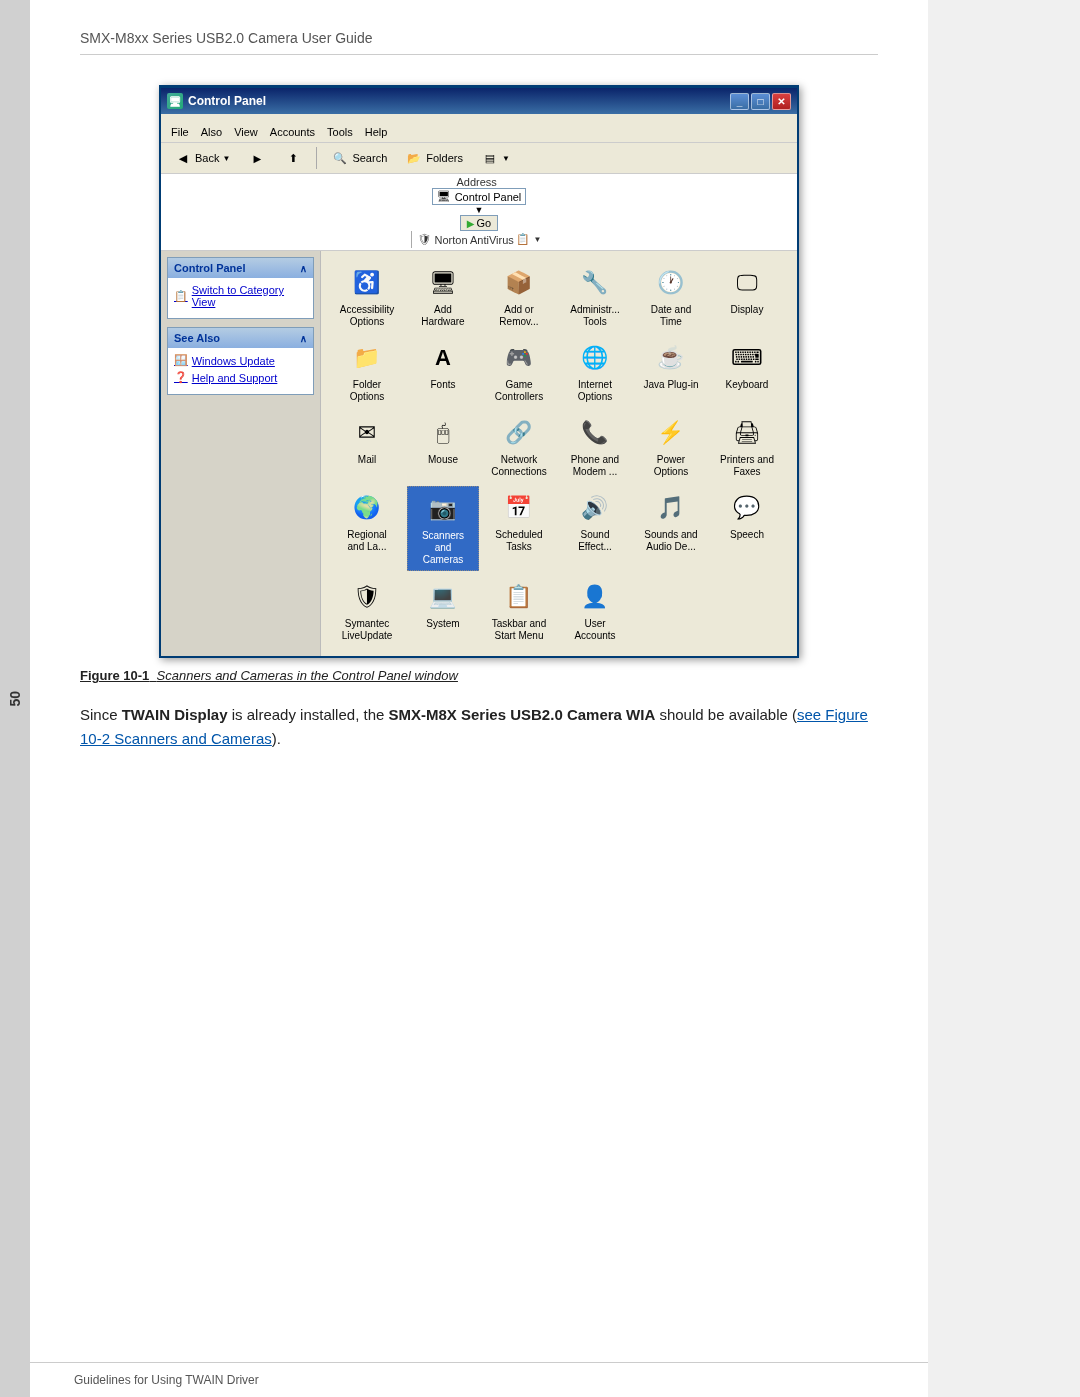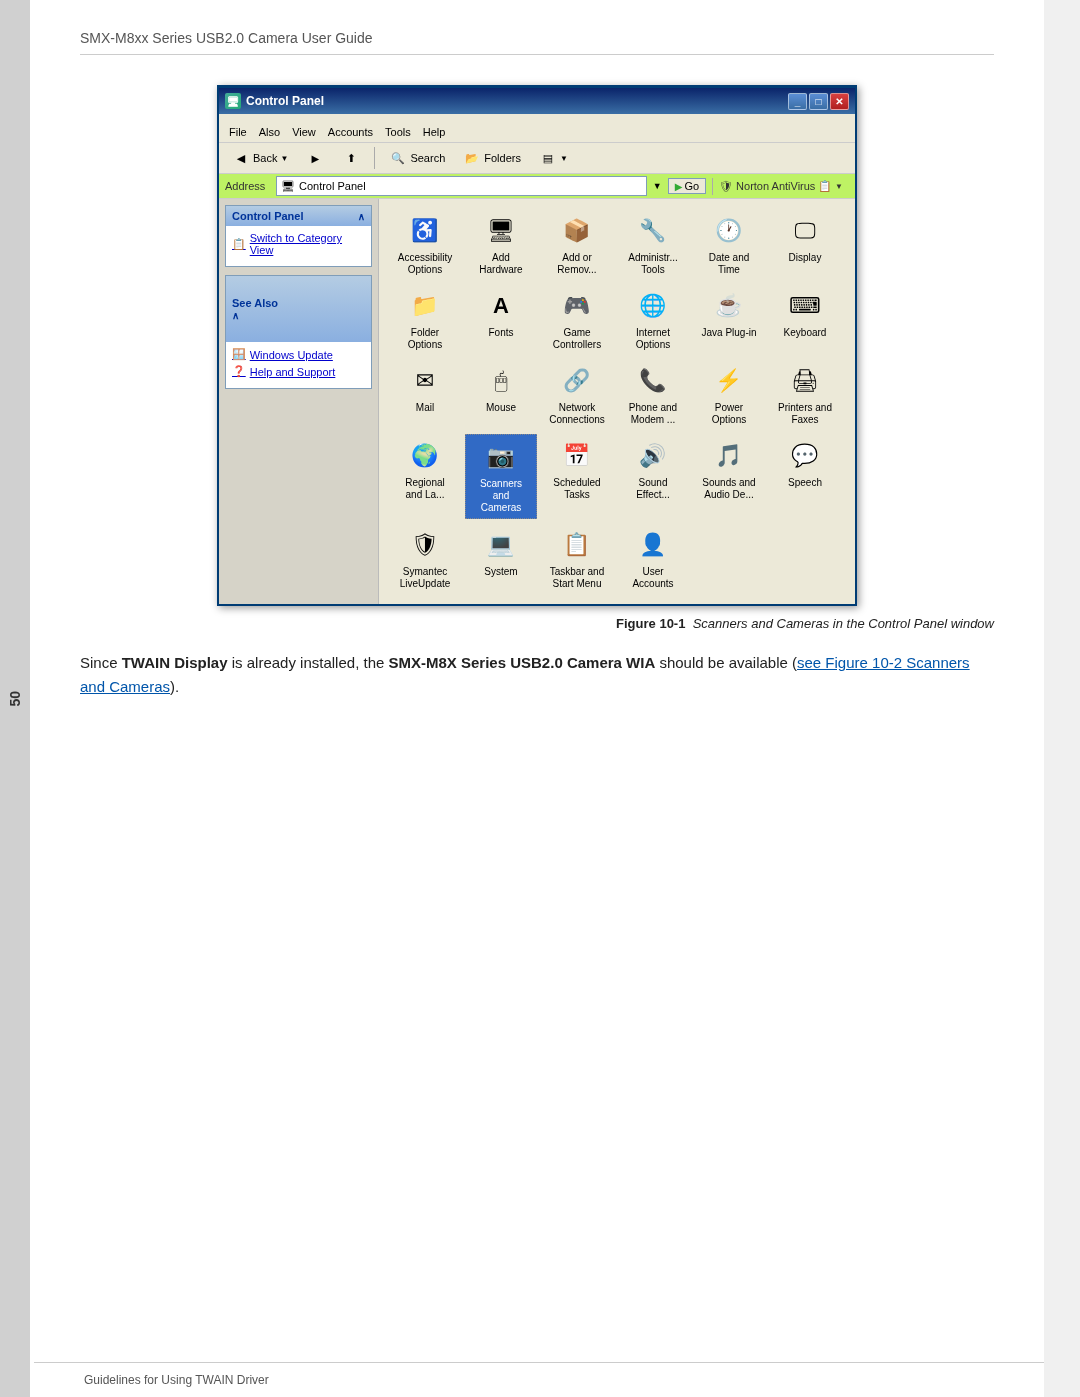--- a/index.html
+++ b/index.html
@@ -6,21 +6,21 @@
     body {
       background: #f0f0f0;
       font-family: Arial, sans-serif;
       width: 1080px;
       min-height: 1397px;
       position: relative;
     }
 
     .page {
       background: white;
-      width: 1044px;
+      width: 928px;
       min-height: 1397px;
       display: flex;
       flex-direction: column;
     }
 
     .top-bar {
       background: #d0d0d0;
       width: 30px;
       position: absolute;
       left: 0;
@@ -164,23 +164,23 @@
       width: 1px;
       height: 22px;
       background: #aaa;
       margin: 0 3px;
     }
 
     .win-addressbar {
       display: flex;
       align-items: center;
       padding: 2px 6px;
-      background: #bef264;
+      background: #ffffff;
       border-bottom: 1px solid #ccc;
-      gap: 6px;
+      flex-direction: column;
     }
 
     .address-label {
       font-size: 11px;
       color: #333;
       min-width: 45px;
     }
 
     .address-input {
       flex: 1;
@@ -255,28 +255,27 @@
       gap: 4px;
       color: #0000cc;
       text-decoration: underline;
       cursor: pointer;
       font-size: 11px;
       margin-bottom: 4px;
     }
 
     .see-also-header {
       background: linear-gradient(to bottom, #b4cce3, #8aafe0);
-      padding: 21px 6px;
+      padding: 4px 6px;
       display: flex;
       justify-content: space-between;
-      align-items: flex-start;
+      align-items: center;
       font-size: 11px;
       font-weight: bold;
       color: #003399;
-      flex-direction: column;
     }
 
     .win-main {
       flex: 1;
       padding: 10px;
       display: flex;
       flex-wrap: wrap;
       align-content: flex-start;
       gap: 4px;
       overflow: auto;
@@ -311,24 +310,25 @@
     .cp-label {
       font-size: 10px;
       color: #000;
       line-height: 1.2;
     }
 
     .cp-item.selected .cp-label { color: white; }
 
     
     .figure-caption {
-      text-align: right;
+      text-align: left;
       font-size: 13px;
       margin: 8px 0 20px 0;
       color: #222;
+      text-decoration: underline;
     }
 
     .figure-caption strong { font-weight: bold; }
     .figure-caption em { font-style: italic; }
 
     
     .body-text {
       font-size: 15px;
       line-height: 1.6;
       color: #222;
@@ -337,21 +337,21 @@
 
     .body-text a {
       color: #0055aa;
       text-decoration: underline;
       cursor: pointer;
     }
 
     .footer-bar {
       border-top: 1px solid #ccc;
       padding: 10px 50px;
-      margin-left: 34px;
+      margin-left: 24px;
       font-size: 12px;
       color: #555;
       margin-top: auto;
     }
 
     .panel-collapse::before { content: '∧'; font-size: 10px; cursor: pointer; }
   </style>
 </head>
 <body>
 

